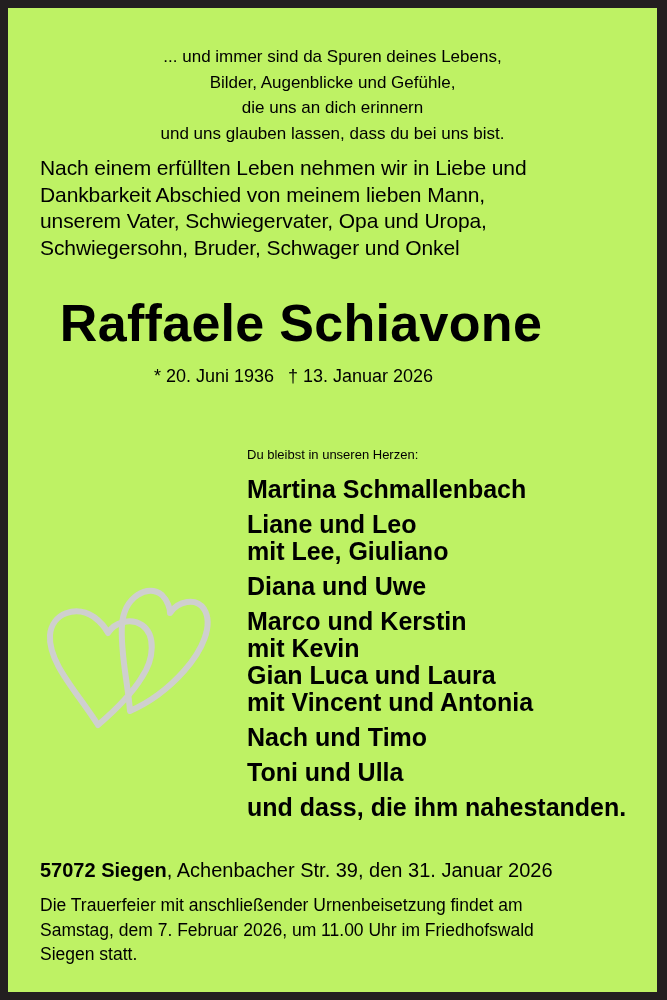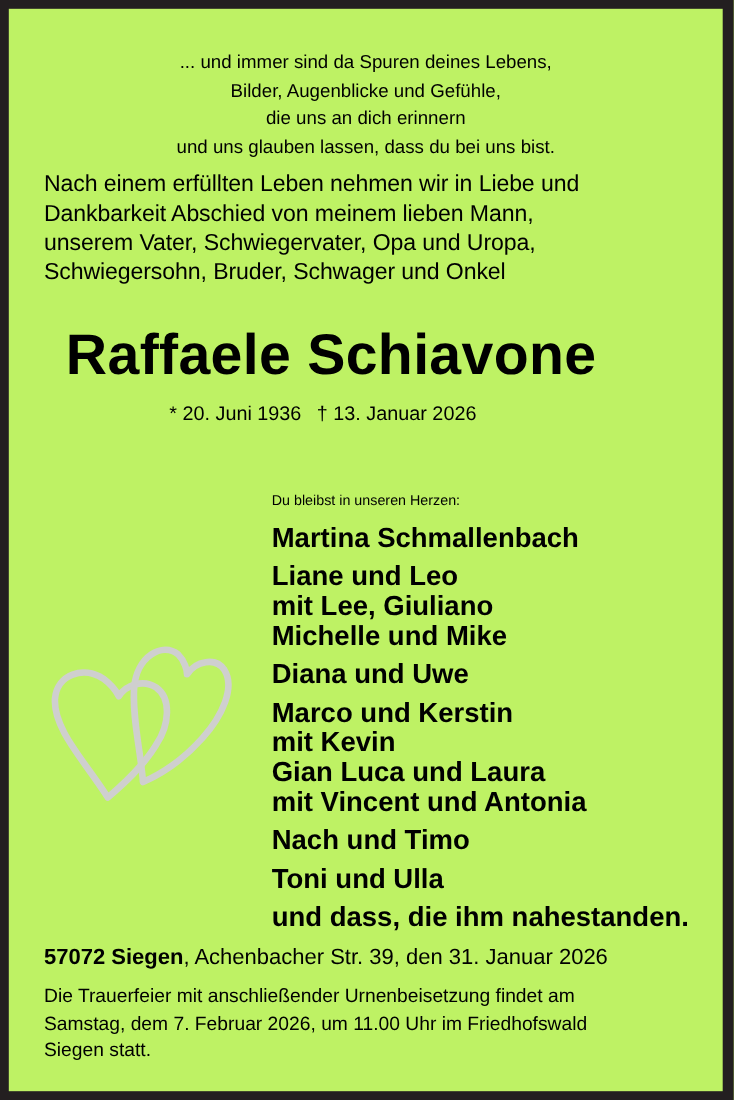--- a/index.html
+++ b/index.html
@@ -77,21 +77,20 @@
 
   <div class="herzen">Du bleibst in unseren Herzen:</div>
 
   <div class="family">
     <div class="group">
       <div>Martina Schmallenbach</div>
     </div>
     <div class="group">
       <div>Liane und Leo</div>
       <div>mit Lee, Giuliano</div>
-      <div>Michelle und Mike</div>
     </div>
     <div class="group">
       <div>Diana und Uwe</div>
     </div>
     <div class="group">
       <div>Marco und Kerstin</div>
       <div>mit Kevin</div>
       <div>Gian Luca und Laura</div>
       <div>mit Vincent und Antonia</div>
     </div>

